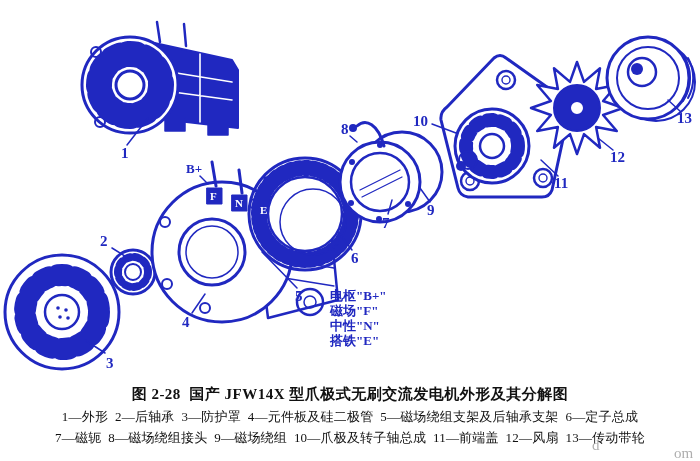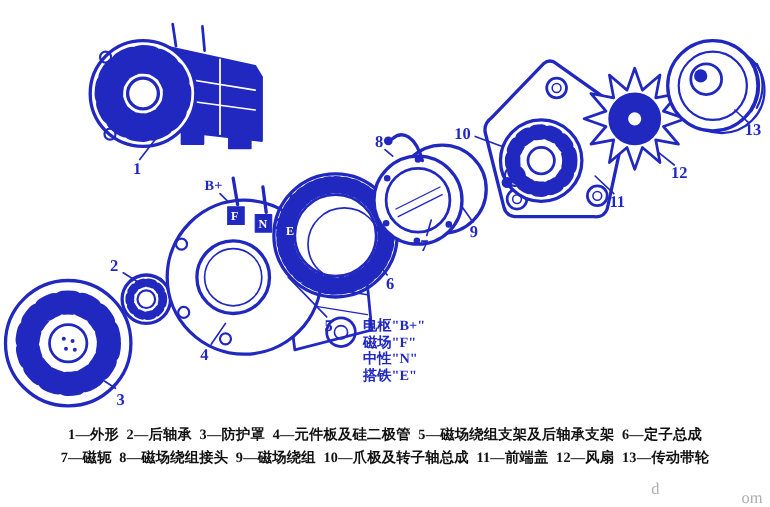--- a/index.html
+++ b/index.html
@@ -10,21 +10,21 @@
   svg text{font-family:"Liberation Serif","DejaVu Serif",serif;}
   .callout{fill:#2028c0;font-size:15px;font-weight:700;}
   .term-letter{fill:#ffffff;font-size:11px;font-weight:700;}
   .blk-line{fill:#2028c0;font-size:13px;font-weight:700;}
   .bplus{fill:#2028c0;font-size:13px;font-weight:700;}
   .caption{
     position:absolute;left:0;right:0;top:383px;color:#111111;text-align:center;
   }
   .caption-line{white-space:pre-wrap;}
   .cap-title{font-size:15px;font-weight:700;letter-spacing:.5px;margin:2px 0 4px 0;}
-  .cap-legend{font-size:13px;font-weight:700;letter-spacing:.2px;margin:3px 8px;}
+  .cap-legend{font-size:13px;font-weight:400;letter-spacing:.2px;margin:3px 8px;}
   .wm{position:absolute;color:#9a9a9a;font-size:15px;opacity:.8;font-weight:400;}
   .wm-a{left:592px;top:437px;}
   .wm-b{left:674px;top:445px;}
 </style>
 </head>
 <body>
 
 <div class="stage">
 
   <svg width="700" height="380" viewBox="0 0 700 380">
@@ -172,20 +172,21 @@
     <g>
       <text class="blk-line" x="330" y="300">电枢"B+"</text>
       <text class="blk-line" x="330" y="315">磁场"F"</text>
       <text class="blk-line" x="330" y="330">中性"N"</text>
       <text class="blk-line" x="330" y="345">搭铁"E"</text>
     </g>
   </svg>
 
   
   <div class="caption">
+    <div class="caption-line cap-title">图 2-28  国产 JFW14X 型爪极式无刷交流发电机外形及其分解图</div>
     <div class="caption-line cap-legend">1—外形  2—后轴承  3—防护罩  4—元件板及硅二极管  5—磁场绕组支架及后轴承支架  6—定子总成</div>
     <div class="caption-line cap-legend">7—磁轭  8—磁场绕组接头  9—磁场绕组  10—爪极及转子轴总成  11—前端盖  12—风扇  13—传动带轮</div>
   </div>
 
   
   <span class="wm wm-a">d</span>
   <span class="wm wm-b">om</span>
 </div>
 
 </body></html>

